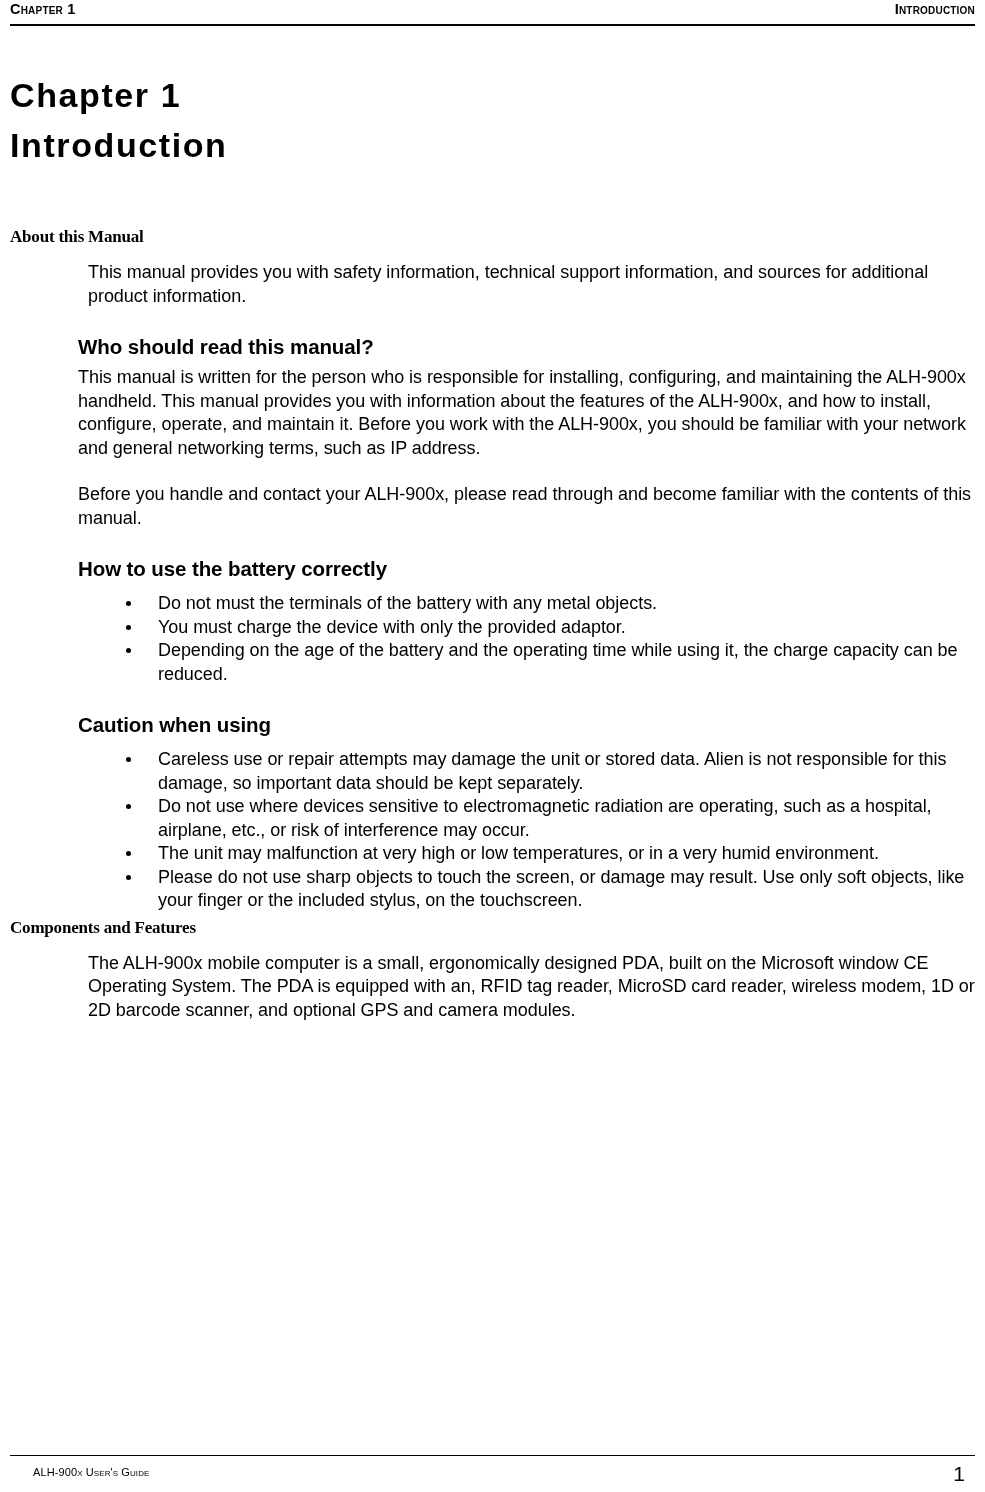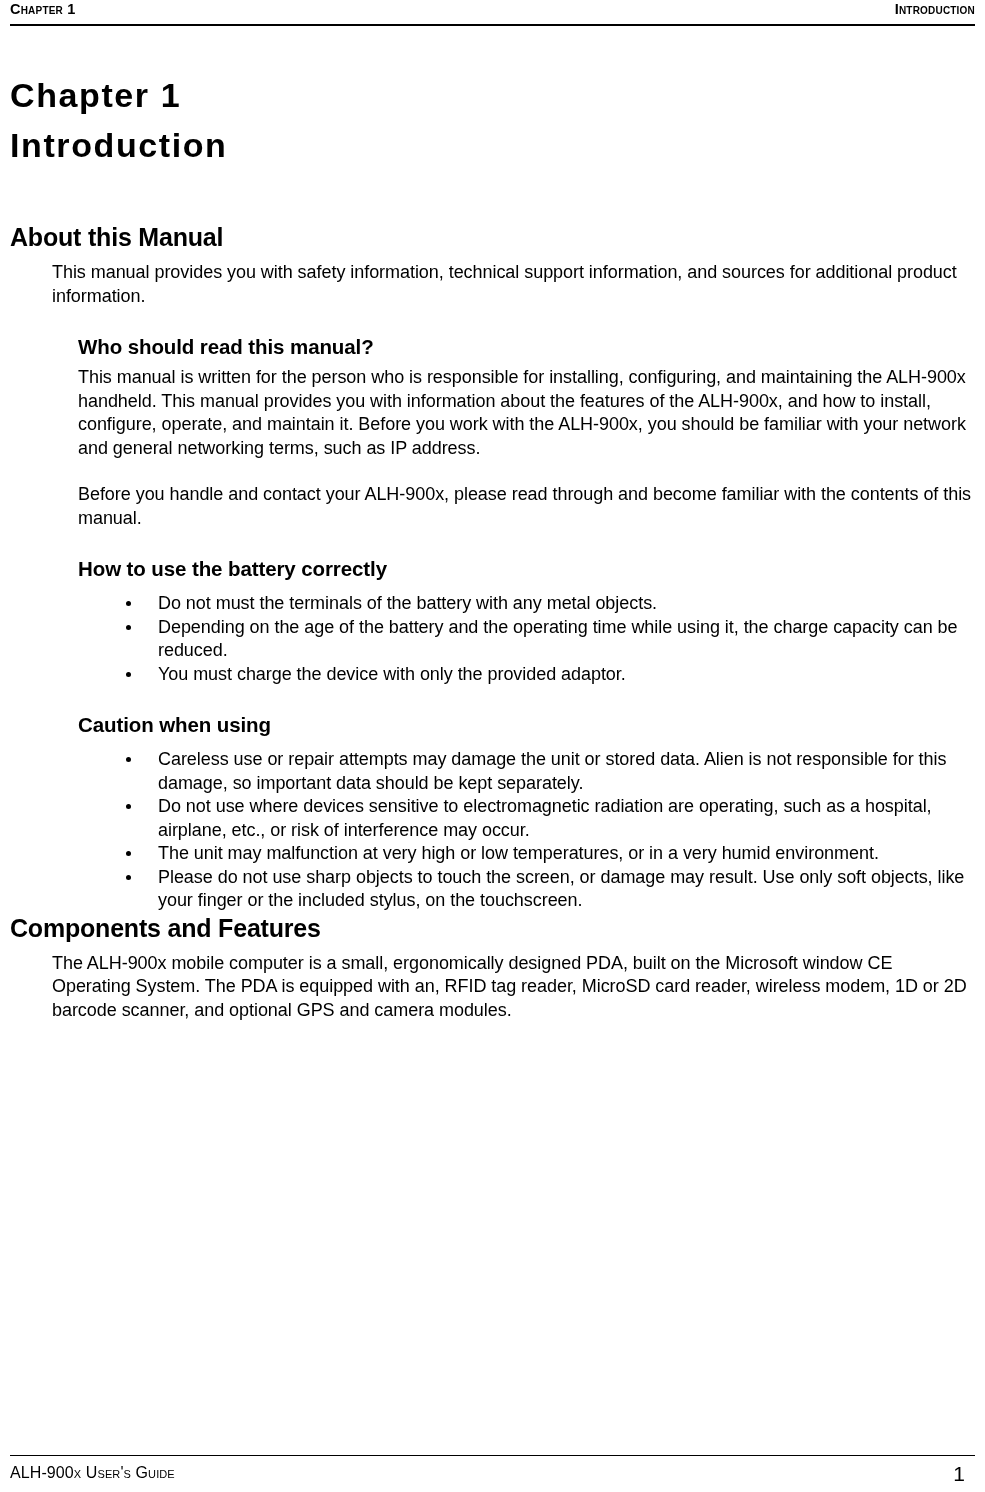--- a/index.html
+++ b/index.html
@@ -62,44 +62,45 @@
 
   
   .content {
     position: absolute;
     top: 222px;
     left: 10px;
     right: 10px;
   }
 
   h1.h-major {
-    font-size: 25px;
+    font-size: 17px;
     font-weight: bold;
     line-height: 30px;
     margin: 0 0 9px 0;
     letter-spacing: -0.2px;
+    font-family: Liberation Serif, serif;
   }
   h1.h-major.spaced-top { }
 
   h2.h-minor {
     font-size: 20.5px;
     font-weight: bold;
     line-height: 26px;
     margin: 26px 0 6px 68px;
     letter-spacing: -0.1px;
   }
 
   p.body-para {
     font-size: 18px;
     line-height: 23.5px;
     margin: 0 0 0 68px;
     text-align: left;
     letter-spacing: -0.05px;
   }
-  p.body-para.indent-deep { margin-left: 42px; }
+  p.body-para.indent-deep { margin-left: 78px; }
   p.body-para.gap { margin-top: 23px; }
 
   ul.bullets {
     list-style: none;
     margin: 10px 0 0 0;
     padding: 0;
   }
   ul.bullets li {
     position: relative;
     font-size: 18px;
@@ -124,24 +125,25 @@
     left: 10px;
     right: 10px;
     bottom: 6px;
     border-top: 1.5px solid #000;
     padding-top: 5px;
     display: flex;
     align-items: flex-start;
     justify-content: space-between;
   }
   .footer-left {
-    font-size: 16px;
+    font-size: 11px;
     font-variant: small-caps;
     line-height: 23px;
     letter-spacing: 0.1px;
+    margin-left: 23px;
   }
   .footer-left .nocaps { font-variant: normal; }
   .page-number {
     font-size: 21px;
     line-height: 25px;
     padding-right: 10px;
   }
 </style>
 </head>
 <body>
@@ -163,22 +165,22 @@
     <h1 class="h-major">About this Manual</h1>
     <p class="body-para indent-deep">This manual provides you with safety information, technical support information, and sources for additional product information.</p>
 
     <h2 class="h-minor">Who should read this manual?</h2>
     <p class="body-para">This manual is written for the person who is responsible for installing, configuring, and maintaining the ALH-900x handheld. This manual provides you with information about the features of the ALH-900x, and how to install, configure, operate, and maintain it. Before you work with the ALH-900x, you should be familiar with your network and general networking terms, such as IP address.</p>
     <p class="body-para gap">Before you handle and contact your ALH-900x, please read through and become familiar with the contents of this manual.</p>
 
     <h2 class="h-minor">How to use the battery correctly</h2>
     <ul class="bullets">
       <li><span class="dot"></span><span>Do not must the terminals of the battery with any metal objects.</span></li>
+      <li><span class="dot"></span><span>You must charge the device with only the provided adaptor.</span></li>
       <li><span class="dot"></span><span>Depending on the age of the battery and the operating time while using it, the charge capacity can be reduced.</span></li>
-      <li><span class="dot"></span><span>You must charge the device with only the provided adaptor.</span></li>
     </ul>
 
     <h2 class="h-minor">Caution when using</h2>
     <ul class="bullets">
       <li><span class="dot"></span><span>Careless use or repair attempts may damage the unit or stored data. Alien is not responsible for this damage, so important data should be kept separately.</span></li>
       <li><span class="dot"></span><span>Do not use where devices sensitive to electromagnetic radiation are operating, such as a hospital, airplane, etc., or risk of interference may occur.</span></li>
       <li><span class="dot"></span><span>The unit may malfunction at very high or low temperatures, or in a very humid environment.</span></li>
       <li><span class="dot"></span><span>Please do not use sharp objects to touch the screen, or damage may result. Use only soft objects, like your finger or the included stylus, on the touchscreen.</span></li>
     </ul>
 

